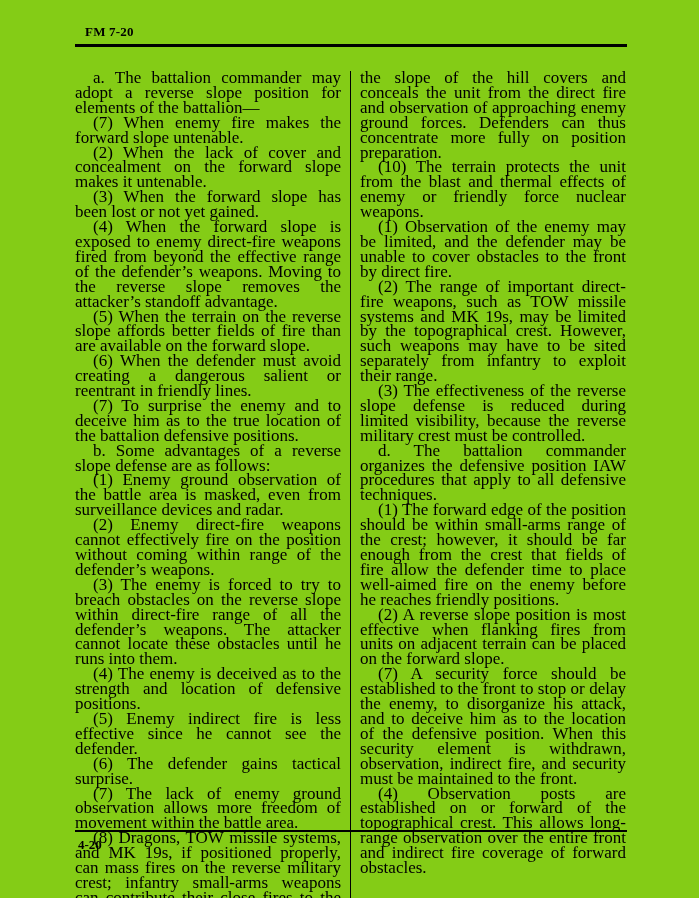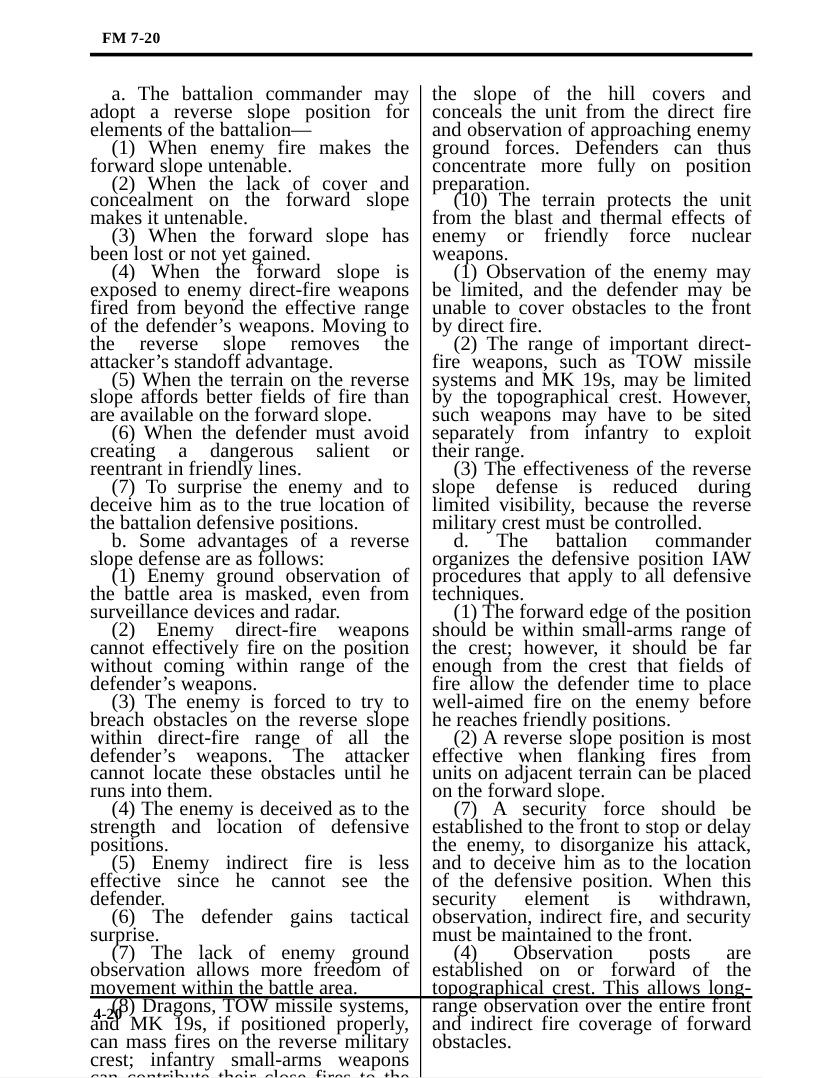--- a/index.html
+++ b/index.html
@@ -1,21 +1,21 @@
 <!DOCTYPE html>
 <html><head>
 <meta charset="utf-8">
 <style>
   html, body { margin: 0; padding: 0; background: #e8e8e8; }
   .page {
     position: relative;
     width: 699px;
     height: 898px;
     margin: 0 auto;
-    background: #ffffff;
+    background: #84cc16;
     font-family: "Liberation Serif", serif;
     color: #000;
     box-sizing: border-box;
     overflow: hidden;
   }
   .content {
     position: absolute;
     left: 75px;
     top: 24px;
     width: 552px;
@@ -78,21 +78,21 @@
 
     <div class="header">
       <div class="header-title">FM 7-20</div>
       <div class="header-rule"></div>
     </div>
 
     <div class="columns">
 
       <div class="col col-left">
         <p class="para">a. The battalion commander may adopt a reverse slope position for elements of the battalion—</p>
-        <p class="para">(1) When enemy fire makes the forward slope untenable.</p>
+        <p class="para">(7) When enemy fire makes the forward slope untenable.</p>
         <p class="para">(2) When the lack of cover and concealment on the forward slope makes it untenable.</p>
         <p class="para">(3) When the forward slope has been lost or not yet gained.</p>
         <p class="para">(4) When the forward slope is exposed to enemy direct-fire weapons fired from beyond the effective range of the defender’s weapons. Moving to the reverse slope removes the attacker’s standoff advantage.</p>
         <p class="para">(5) When the terrain on the reverse slope affords better fields of fire than are available on the forward slope.</p>
         <p class="para">(6) When the defender must avoid creating a dangerous salient or reentrant in friendly lines.</p>
         <p class="para">(7) To surprise the enemy and to deceive him as to the true location of the battalion defensive positions.</p>
         <p class="para">b. Some advantages of a reverse slope defense are as follows:</p>
         <p class="para">(1) Enemy ground observation of the battle area is masked, even from surveillance devices and radar.</p>
         <p class="para">(2) Enemy direct-fire weapons cannot effectively fire on the position without coming within range of the defender’s weapons.</p>
         <p class="para">(3) The enemy is forced to try to breach obstacles on the reverse slope within direct-fire range of all the defender’s weapons. The attacker cannot locate these obstacles until he runs into them.</p>

